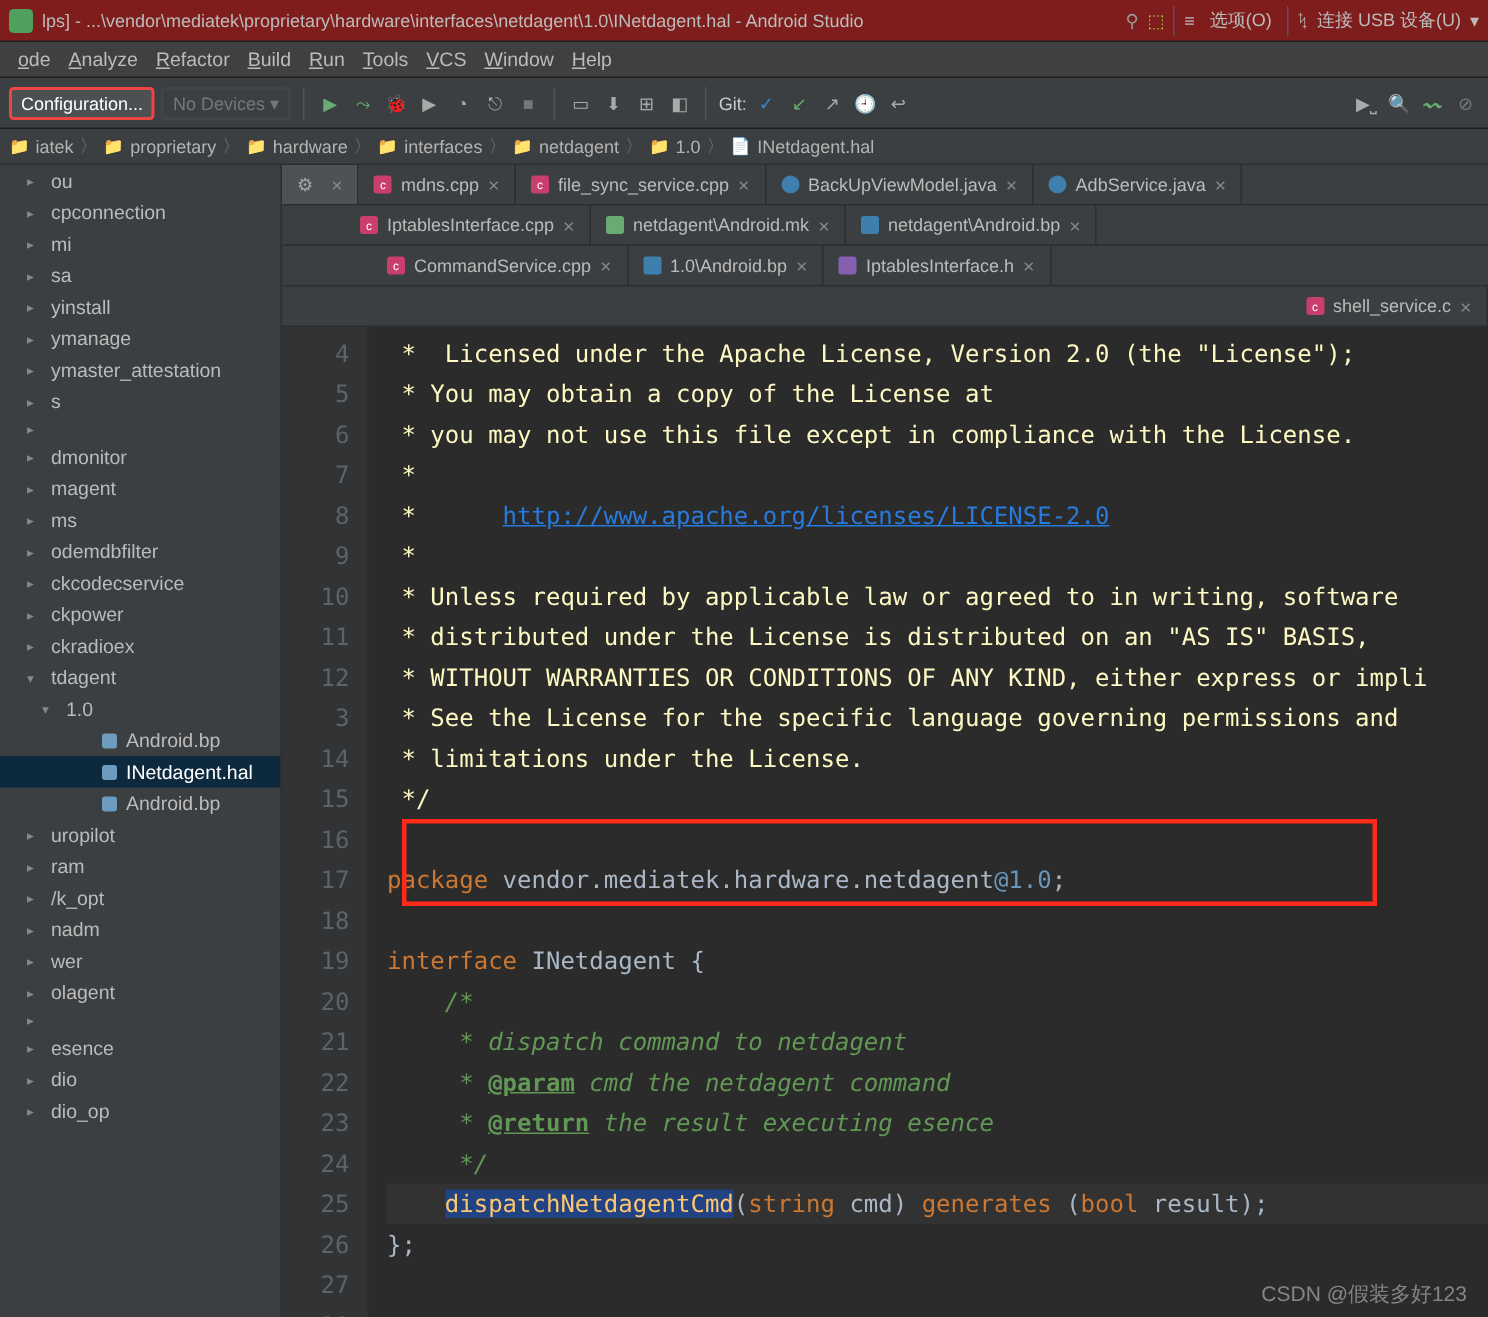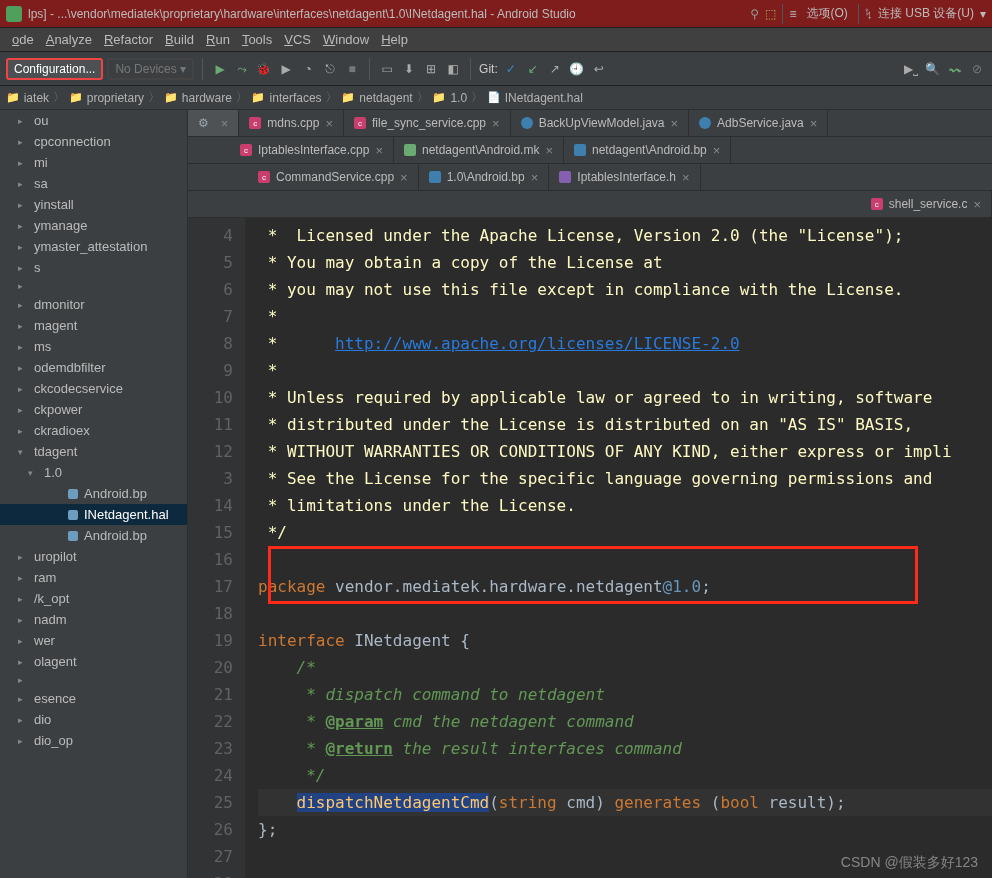--- a/index.html
+++ b/index.html
@@ -436,21 +436,21 @@
           <div class="codeline"><span class="cm-comment"> * See the License for the specific language governing permissions and</span></div>
           <div class="codeline"><span class="cm-comment"> * limitations under the License.</span></div>
           <div class="codeline"><span class="cm-comment"> */</span></div>
           <div class="codeline"><span class="cm-plain"></span></div>
           <div class="codeline"><span class="cm-keyword">package</span><span class="cm-plain"> vendor.mediatek.hardware.netdagent</span><span class="cm-number">@1.0</span><span class="cm-plain">;</span></div>
           <div class="codeline"><span class="cm-plain"></span></div>
           <div class="codeline"><span class="cm-keyword">interface</span><span class="cm-plain"> INetdagent {</span></div>
           <div class="codeline"><span class="cm-doc">    /*</span></div>
           <div class="codeline"><span class="cm-doc">     * dispatch command to netdagent</span></div>
           <div class="codeline"><span class="cm-doc">     * </span><span class="cm-doctag">@param</span><span class="cm-doc"> cmd the netdagent command</span></div>
-          <div class="codeline"><span class="cm-doc">     * </span><span class="cm-doctag">@return</span><span class="cm-doc"> the result interfaces command</span></div>
+          <div class="codeline"><span class="cm-doc">     * </span><span class="cm-doctag">@return</span><span class="cm-doc"> the result executing esence</span></div>
           <div class="codeline"><span class="cm-doc">     */</span></div>
           <div class="codeline cur-line"><span class="cm-plain">    </span><span class="sel"><span class="cm-func">dispatchNetdagentCmd</span></span><span class="cm-plain">(</span><span class="cm-keyword">string</span><span class="cm-plain"> cmd) </span><span class="cm-keyword">generates</span><span class="cm-plain"> (</span><span class="cm-keyword">bool</span><span class="cm-plain"> result);</span></div>
           <div class="codeline"><span class="cm-plain">};</span></div>
           <div class="codeline"><span class="cm-plain"></span></div>
           <div class="codeline"><span class="cm-plain"></span></div>
         </div>
     </div>
   </div>
 </div>
 

